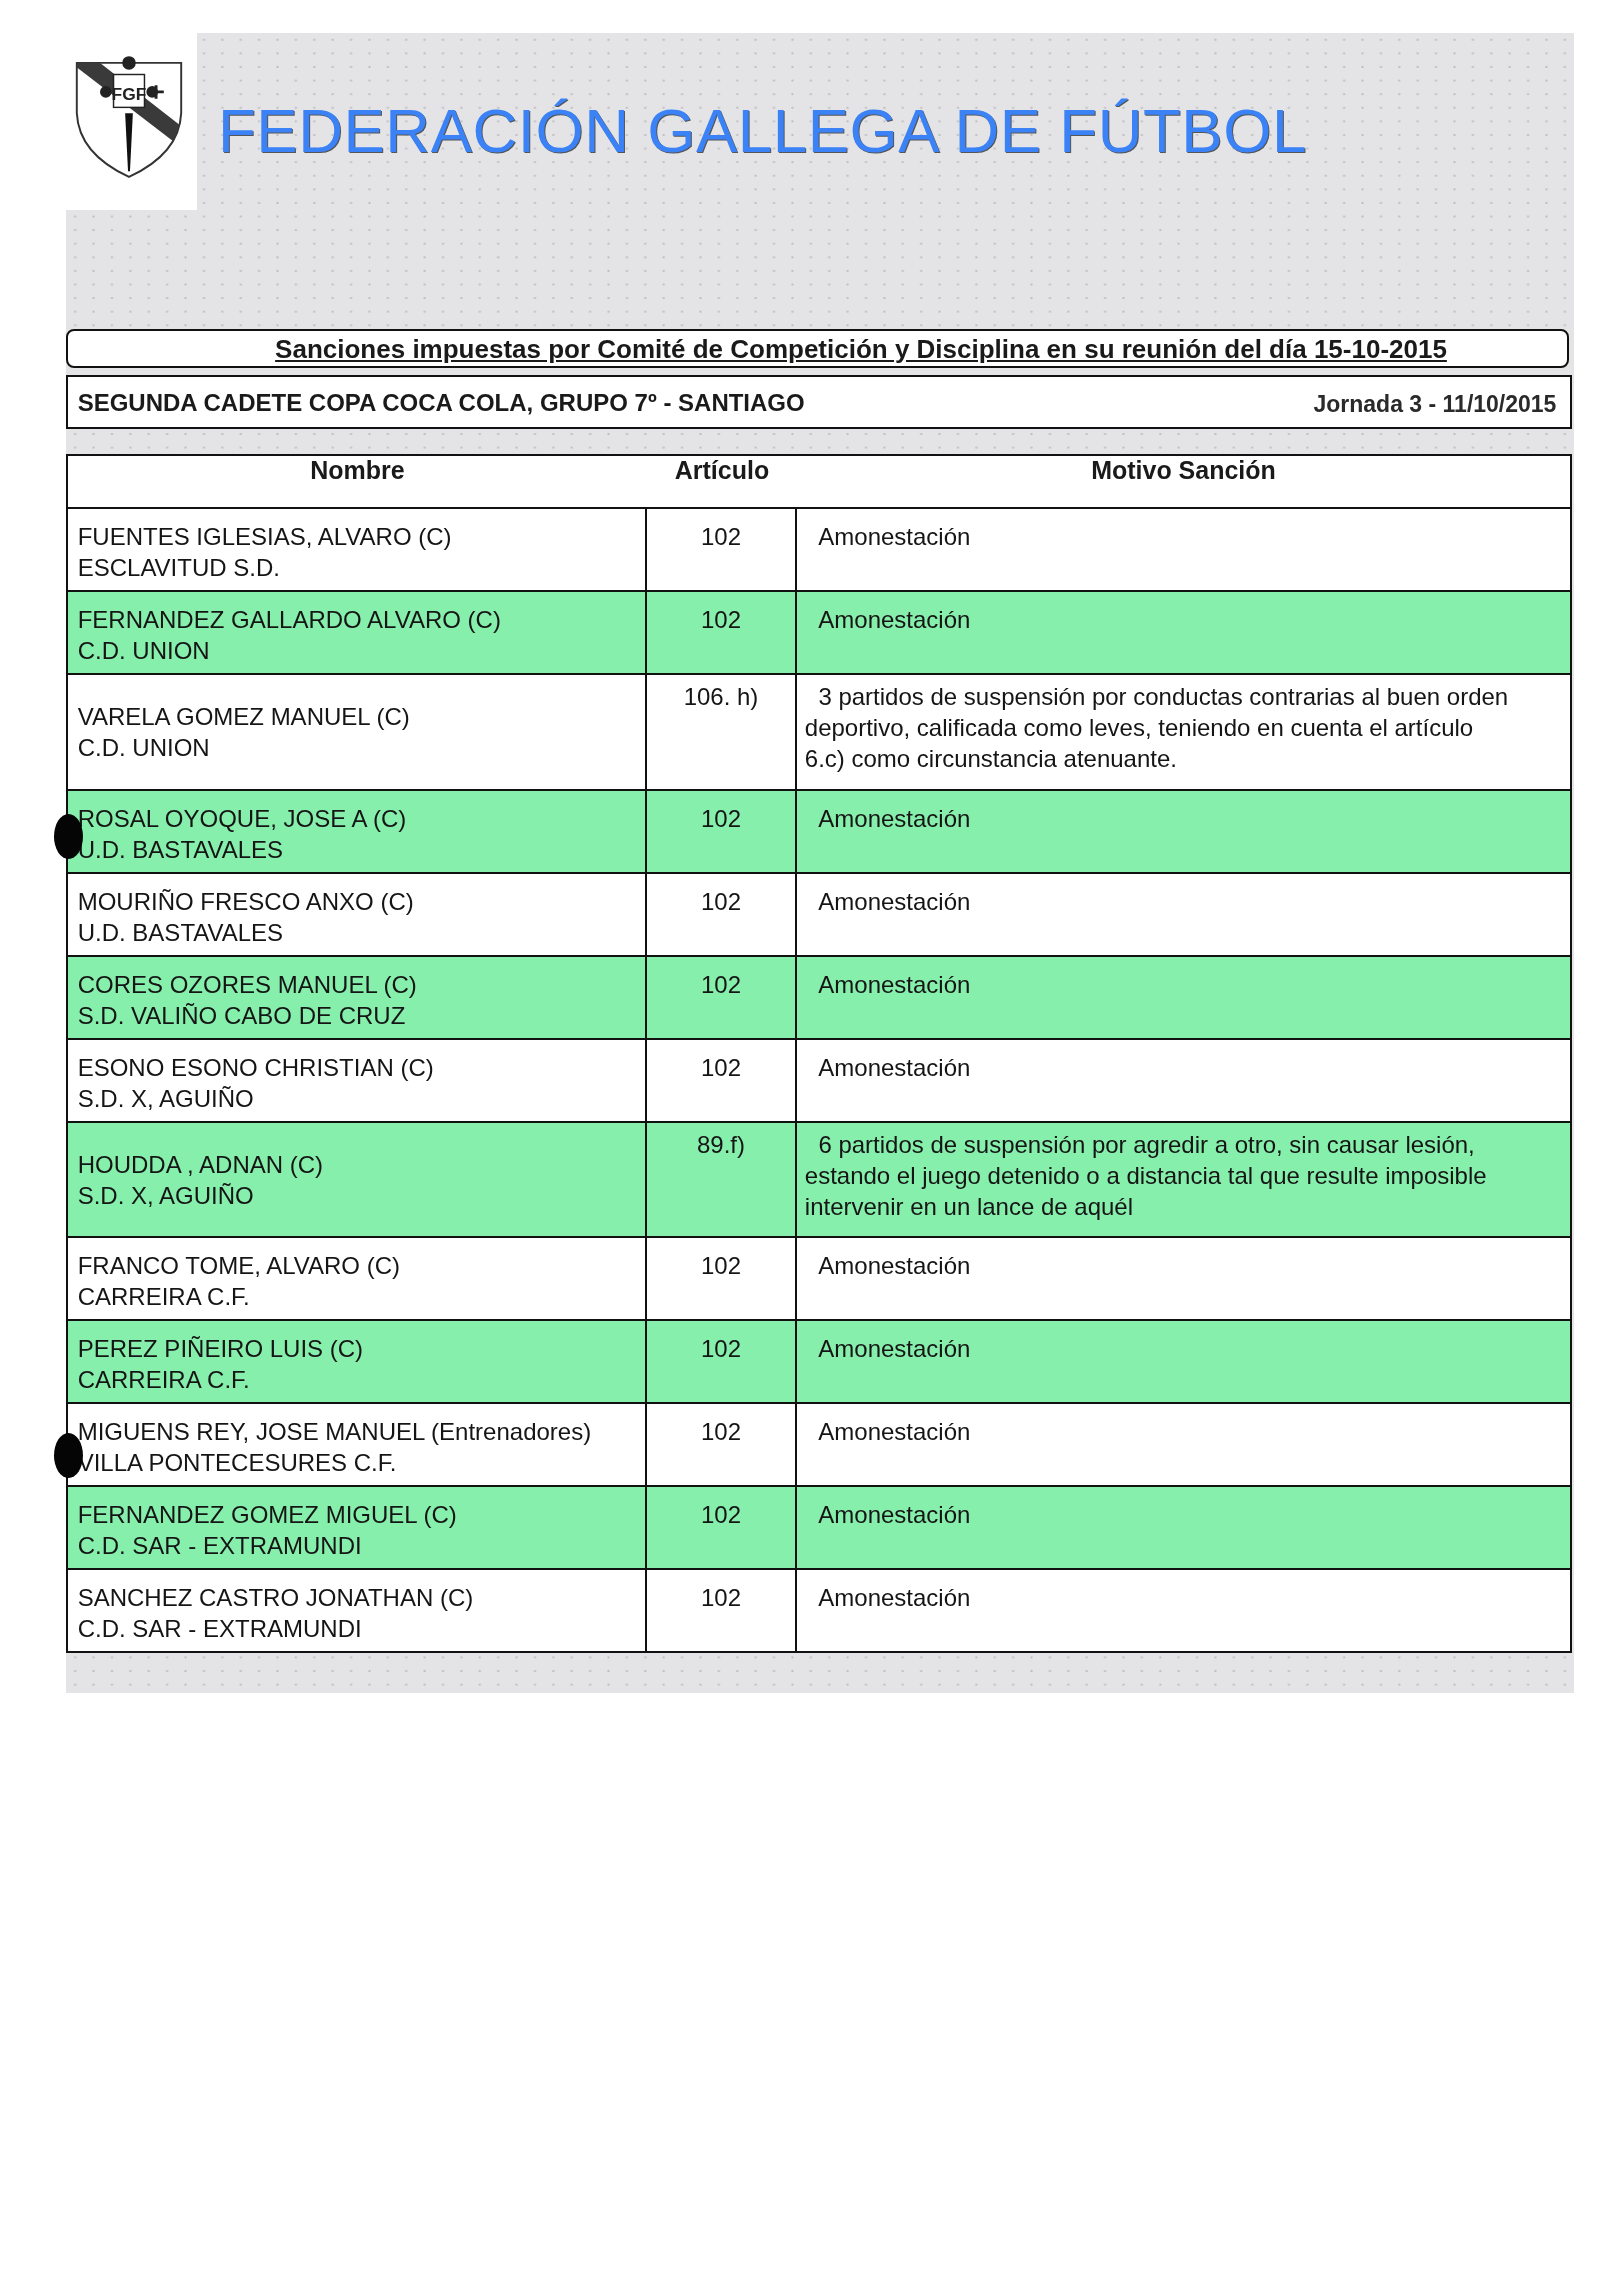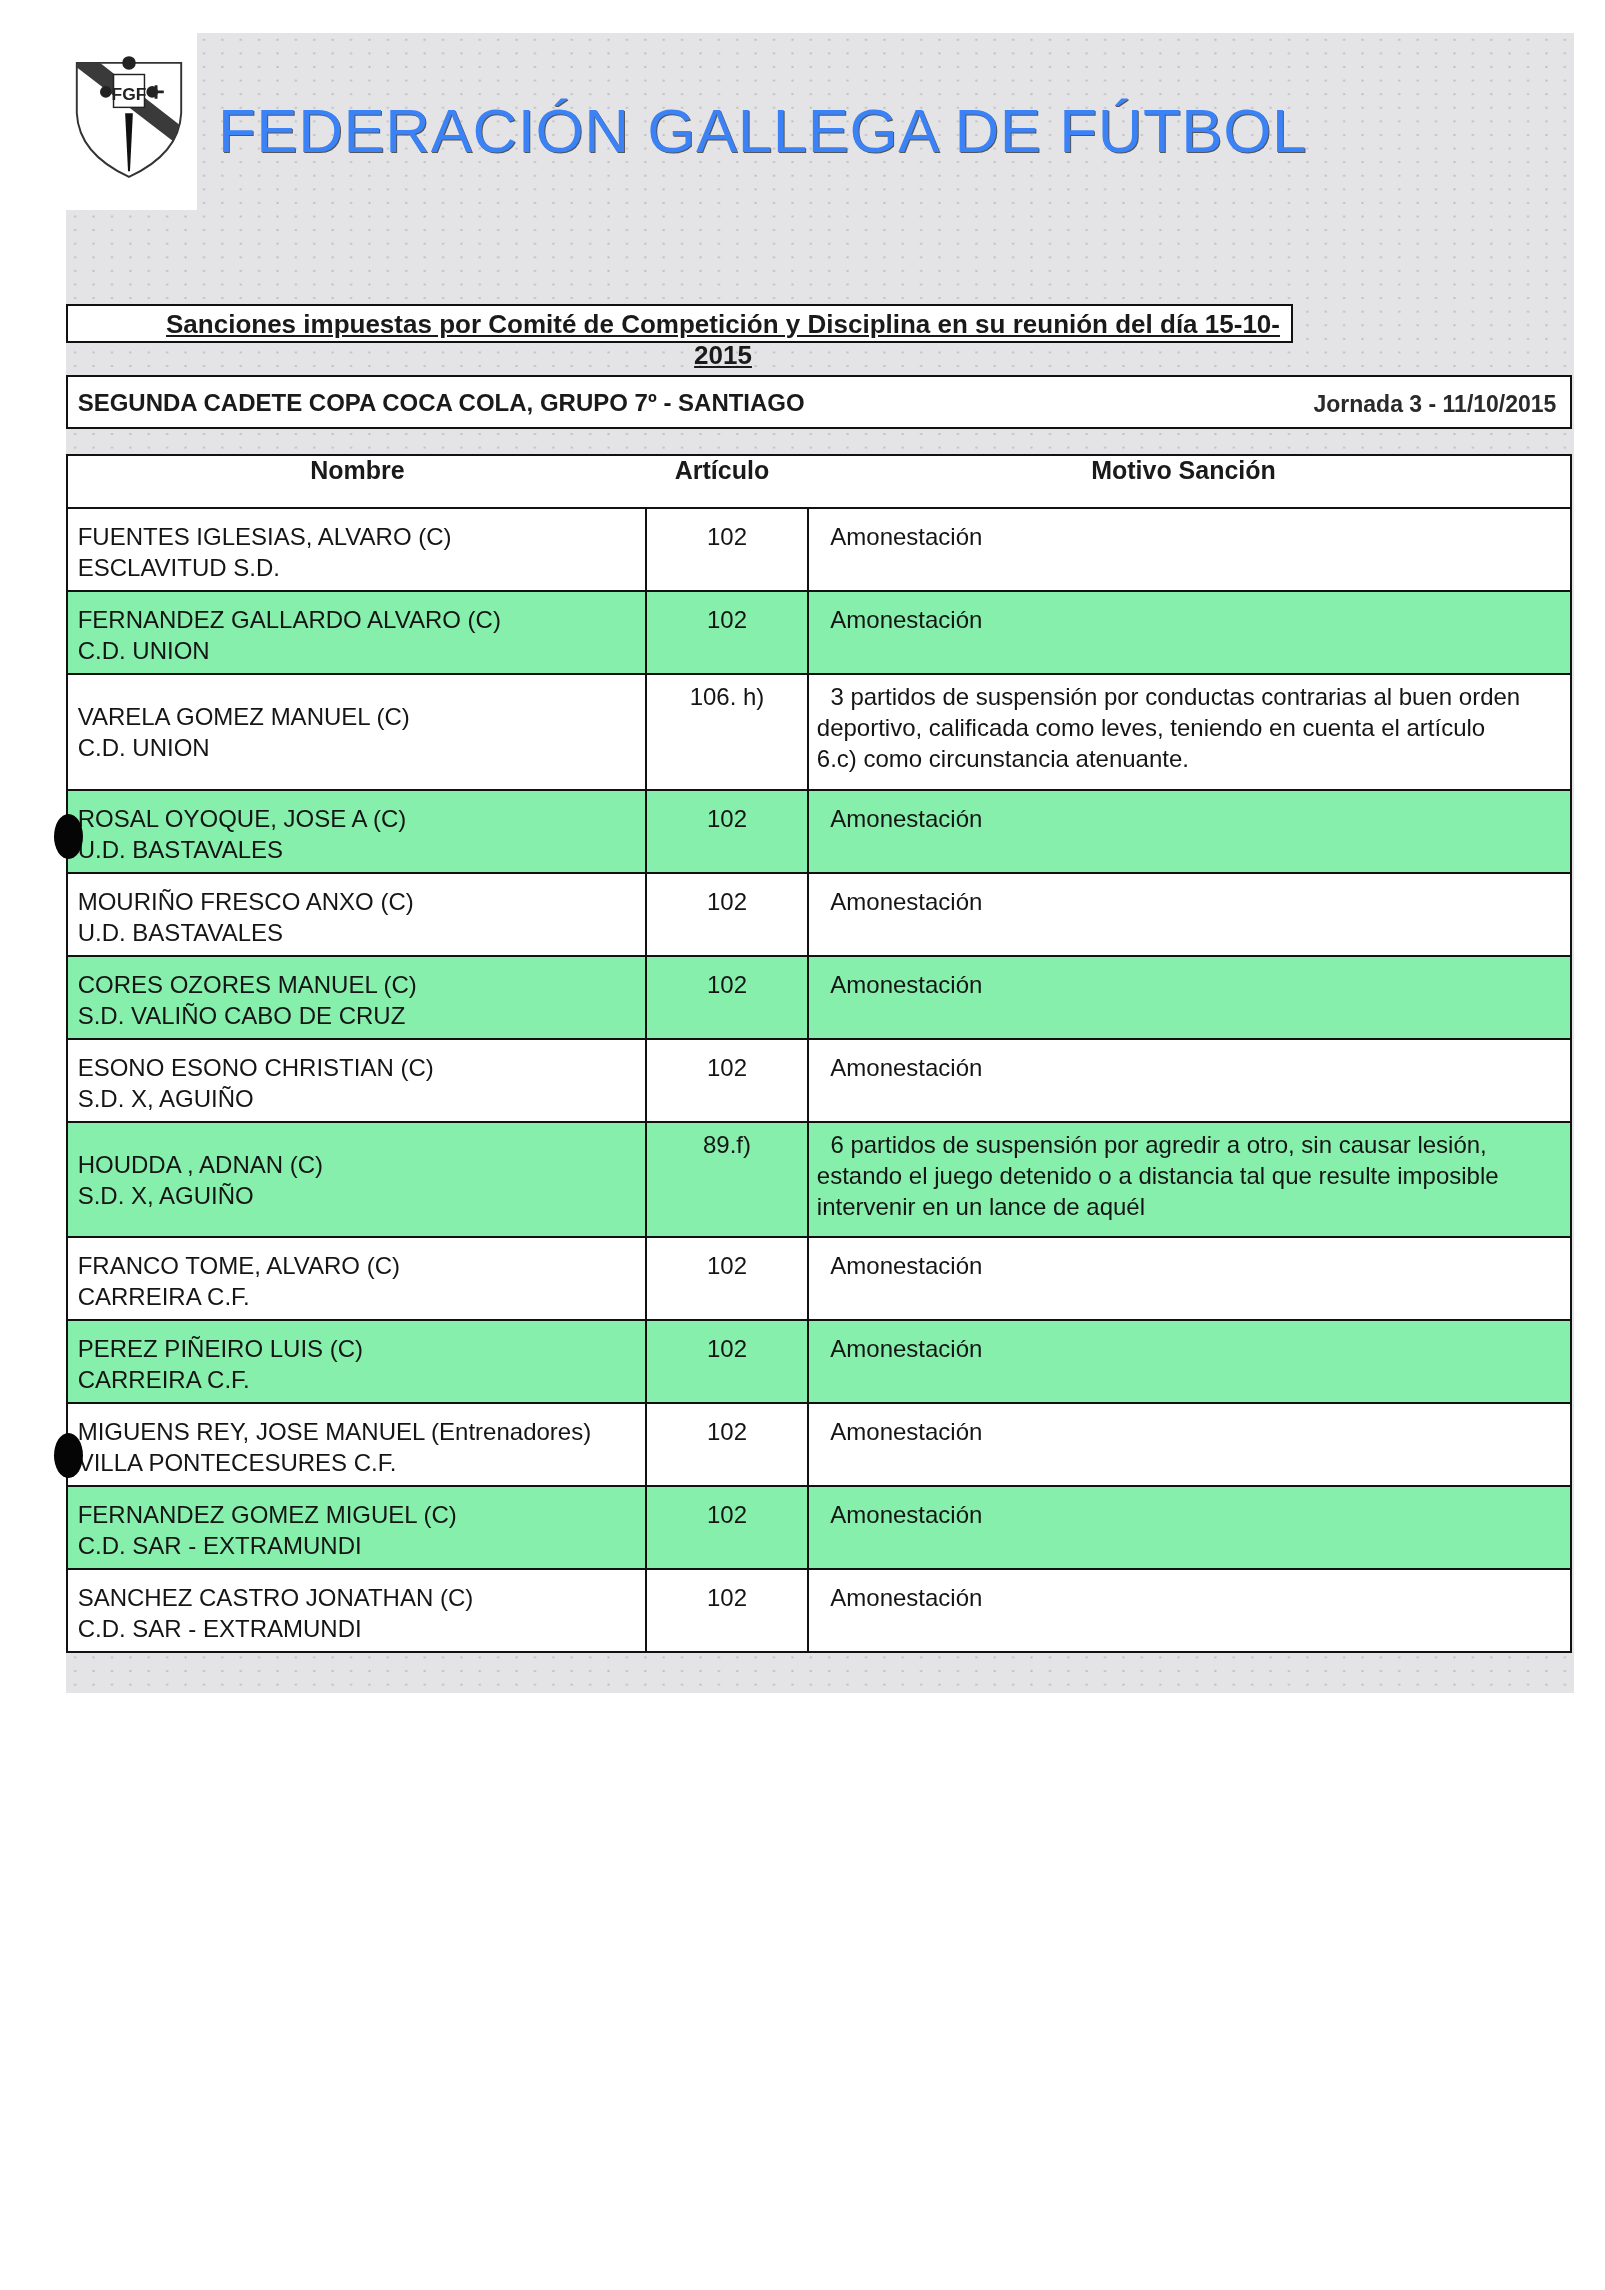--- a/index.html
+++ b/index.html
@@ -20,21 +20,21 @@
       position: absolute; left: 71px; top: 55px; width: 116px; height: 126px;
     }
     .fed-title {
       position: absolute; left: 218px; top: 95px; font-size: 62px; font-weight: 400;
       letter-spacing: 0.5px; color: #3b82f6; white-space: nowrap;
       text-shadow: 1px 1px 0 #555;
     }
     .box {
       position: absolute; background: #ffffff; border: 2.9px solid #111; box-sizing: border-box;
     }
-    .title-box { left: 66px; top: 304px; width: 1227px; height: 39px; }
+    .title-box { left: 66px; top: 329px; width: 1503px; height: 39px; border-radius: 8px; }
     .title-box .txt {
       position: absolute; left: 0; right: 0; top: 2.9px; text-align: center;
       font-size: 26px; font-weight: 700; text-decoration: underline; color: #1a1a1a;
       padding-left: 87px;
     }
     .comp-box { left: 66px; top: 375px; width: 1506px; height: 54px; padding-left: 16px; }
     .comp-box .left {
       position: absolute; left: 9.7px; top: 11.6px; font-size: 24px; font-weight: 700; color: #1a1a1a;
     }
     .comp-box .right {
@@ -51,21 +51,21 @@
     .thead .c1 { width: 579px; text-align: center; }
     .thead .c2 { width: 150px; text-align: center; }
     .thead .c3 { flex: 1; text-align: center; }
     .row {
       display: flex; border-bottom: 2.9px solid #111; box-sizing: border-box;
     }
     .row:last-child { border-bottom: none; }
     .row.shade { background: #86efac; }
     .cell { box-sizing: border-box; font-size: 24px; line-height: 31px; color: #151515; }
     .cell.c1 { width: 579px; padding: 11.6px 9.7px 0 9.7px; border-right: 2.9px solid #111; }
-    .cell.c2 { width: 162px; text-align: center; padding-top: 11.6px; border-right: 2.9px solid #111; }
+    .cell.c2 { width: 150px; text-align: center; padding-top: 11.6px; border-right: 2.9px solid #111; }
     .cell.c3 { flex: 1; padding: 11.6px 9.7px 0 21.3px; }
     .cell.c1.vcenter { display: flex; flex-direction: column; justify-content: center; padding-top: 0; }
     .cell.c2.top { padding-top: 5.8px; }
     .cell.c3.long { padding: 5.8px 7.8px 0 7.8px; line-height: 31px; }
     .cell.c3.long .first { padding-left: 13.6px; }
     .name-line, .club-line { display: block; white-space: nowrap; }
     .punch {
       position: absolute; width: 29px; height: 45px; border-radius: 50%; background: #050505;
     }
   </style>

